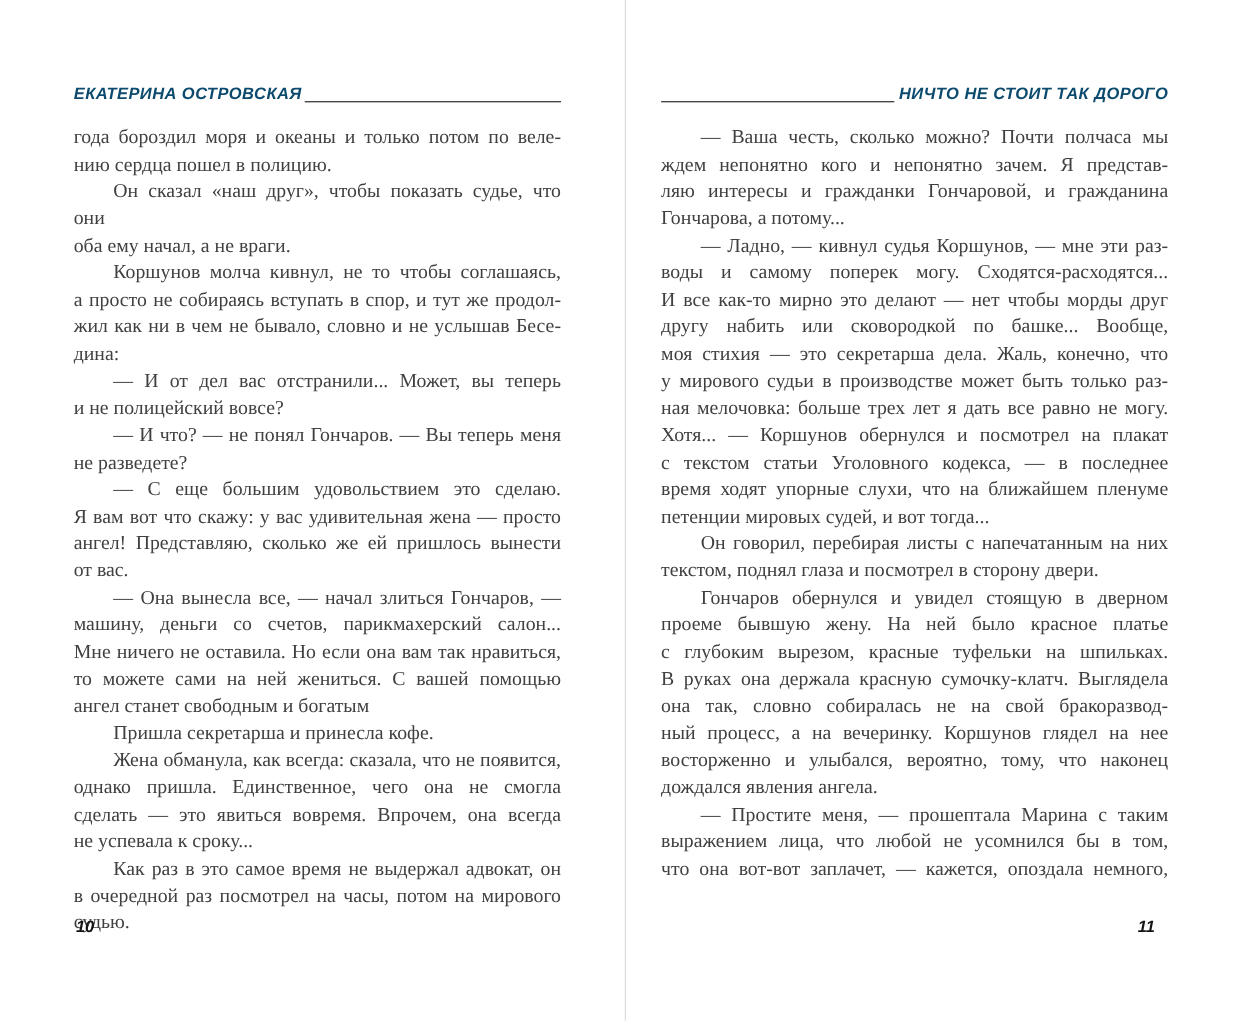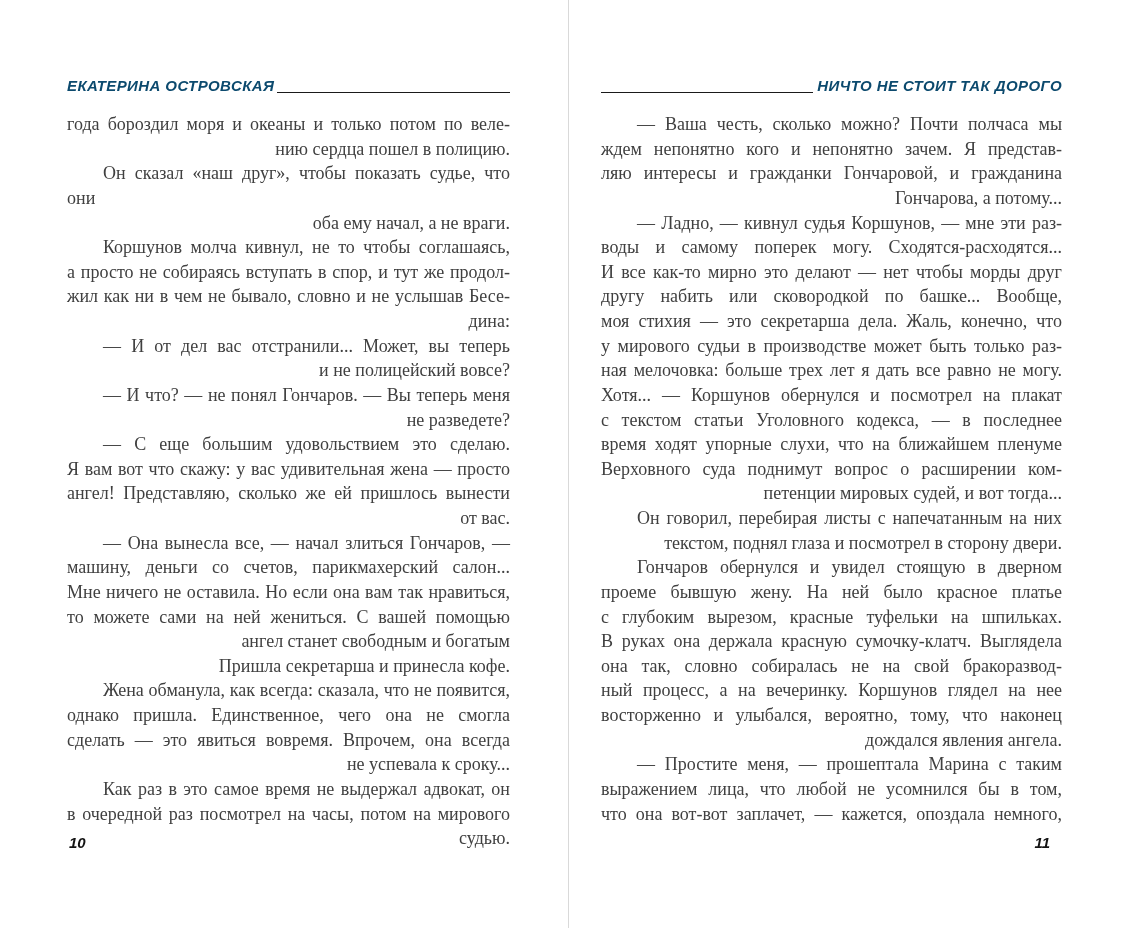--- a/index.html
+++ b/index.html
@@ -54,21 +54,21 @@
   .left-head  .rule { margin-left: 3px; }
   .right-head .rule { margin-right: 4px; }
 
   .pagebody {
     position: absolute;
     top: 34px; left: 0; right: 0;
     font-size: 18px;
     line-height: 24.62px;
     color: #404040;
   }
-  .bodyline { text-align: right; }
+  .bodyline { text-align: left; }
   .bodyline.j {
     text-align: justify;
     text-align-last: justify;
   }
   .bodyline.i { text-indent: 36px; }
 
   .folio {
     position: absolute;
     top: 756px;
     font-family: "Liberation Sans", sans-serif;
@@ -139,21 +139,20 @@
         <div class="bodyline i j">— Ладно, — кивнул судья Коршунов, — мне эти раз-</div>
         <div class="bodyline j">воды и самому поперек могу. Сходятся-расходятся...</div>
         <div class="bodyline j">И все как-то мирно это делают — нет чтобы морды друг</div>
         <div class="bodyline j">другу набить или сковородкой по башке... Вообще,</div>
         <div class="bodyline j">моя стихия — это секретарша дела. Жаль, конечно, что</div>
         <div class="bodyline j">у мирового судьи в производстве может быть только раз-</div>
         <div class="bodyline j">ная мелочовка: больше трех лет я дать все равно не могу.</div>
         <div class="bodyline j">Хотя... — Коршунов обернулся и посмотрел на плакат</div>
         <div class="bodyline j">с текстом статьи Уголовного кодекса, — в последнее</div>
         <div class="bodyline j">время ходят упорные слухи, что на ближайшем пленуме</div>
-        <div class="bodyline j">Верховного суда поднимут вопрос о расширении ком-</div>
         <div class="bodyline">петенции мировых судей, и вот тогда...</div>
         <div class="bodyline i j">Он говорил, перебирая листы с напечатанным на них</div>
         <div class="bodyline">текстом, поднял глаза и посмотрел в сторону двери.</div>
         <div class="bodyline i j">Гончаров обернулся и увидел стоящую в дверном</div>
         <div class="bodyline j">проеме бывшую жену. На ней было красное платье</div>
         <div class="bodyline j">с глубоким вырезом, красные туфельки на шпильках.</div>
         <div class="bodyline j">В руках она держала красную сумочку-клатч. Выглядела</div>
         <div class="bodyline j">она так, словно собиралась не на свой бракоразвод-</div>
         <div class="bodyline j">ный процесс, а на вечеринку. Коршунов глядел на нее</div>
         <div class="bodyline j">восторженно и улыбался, вероятно, тому, что наконец</div>

